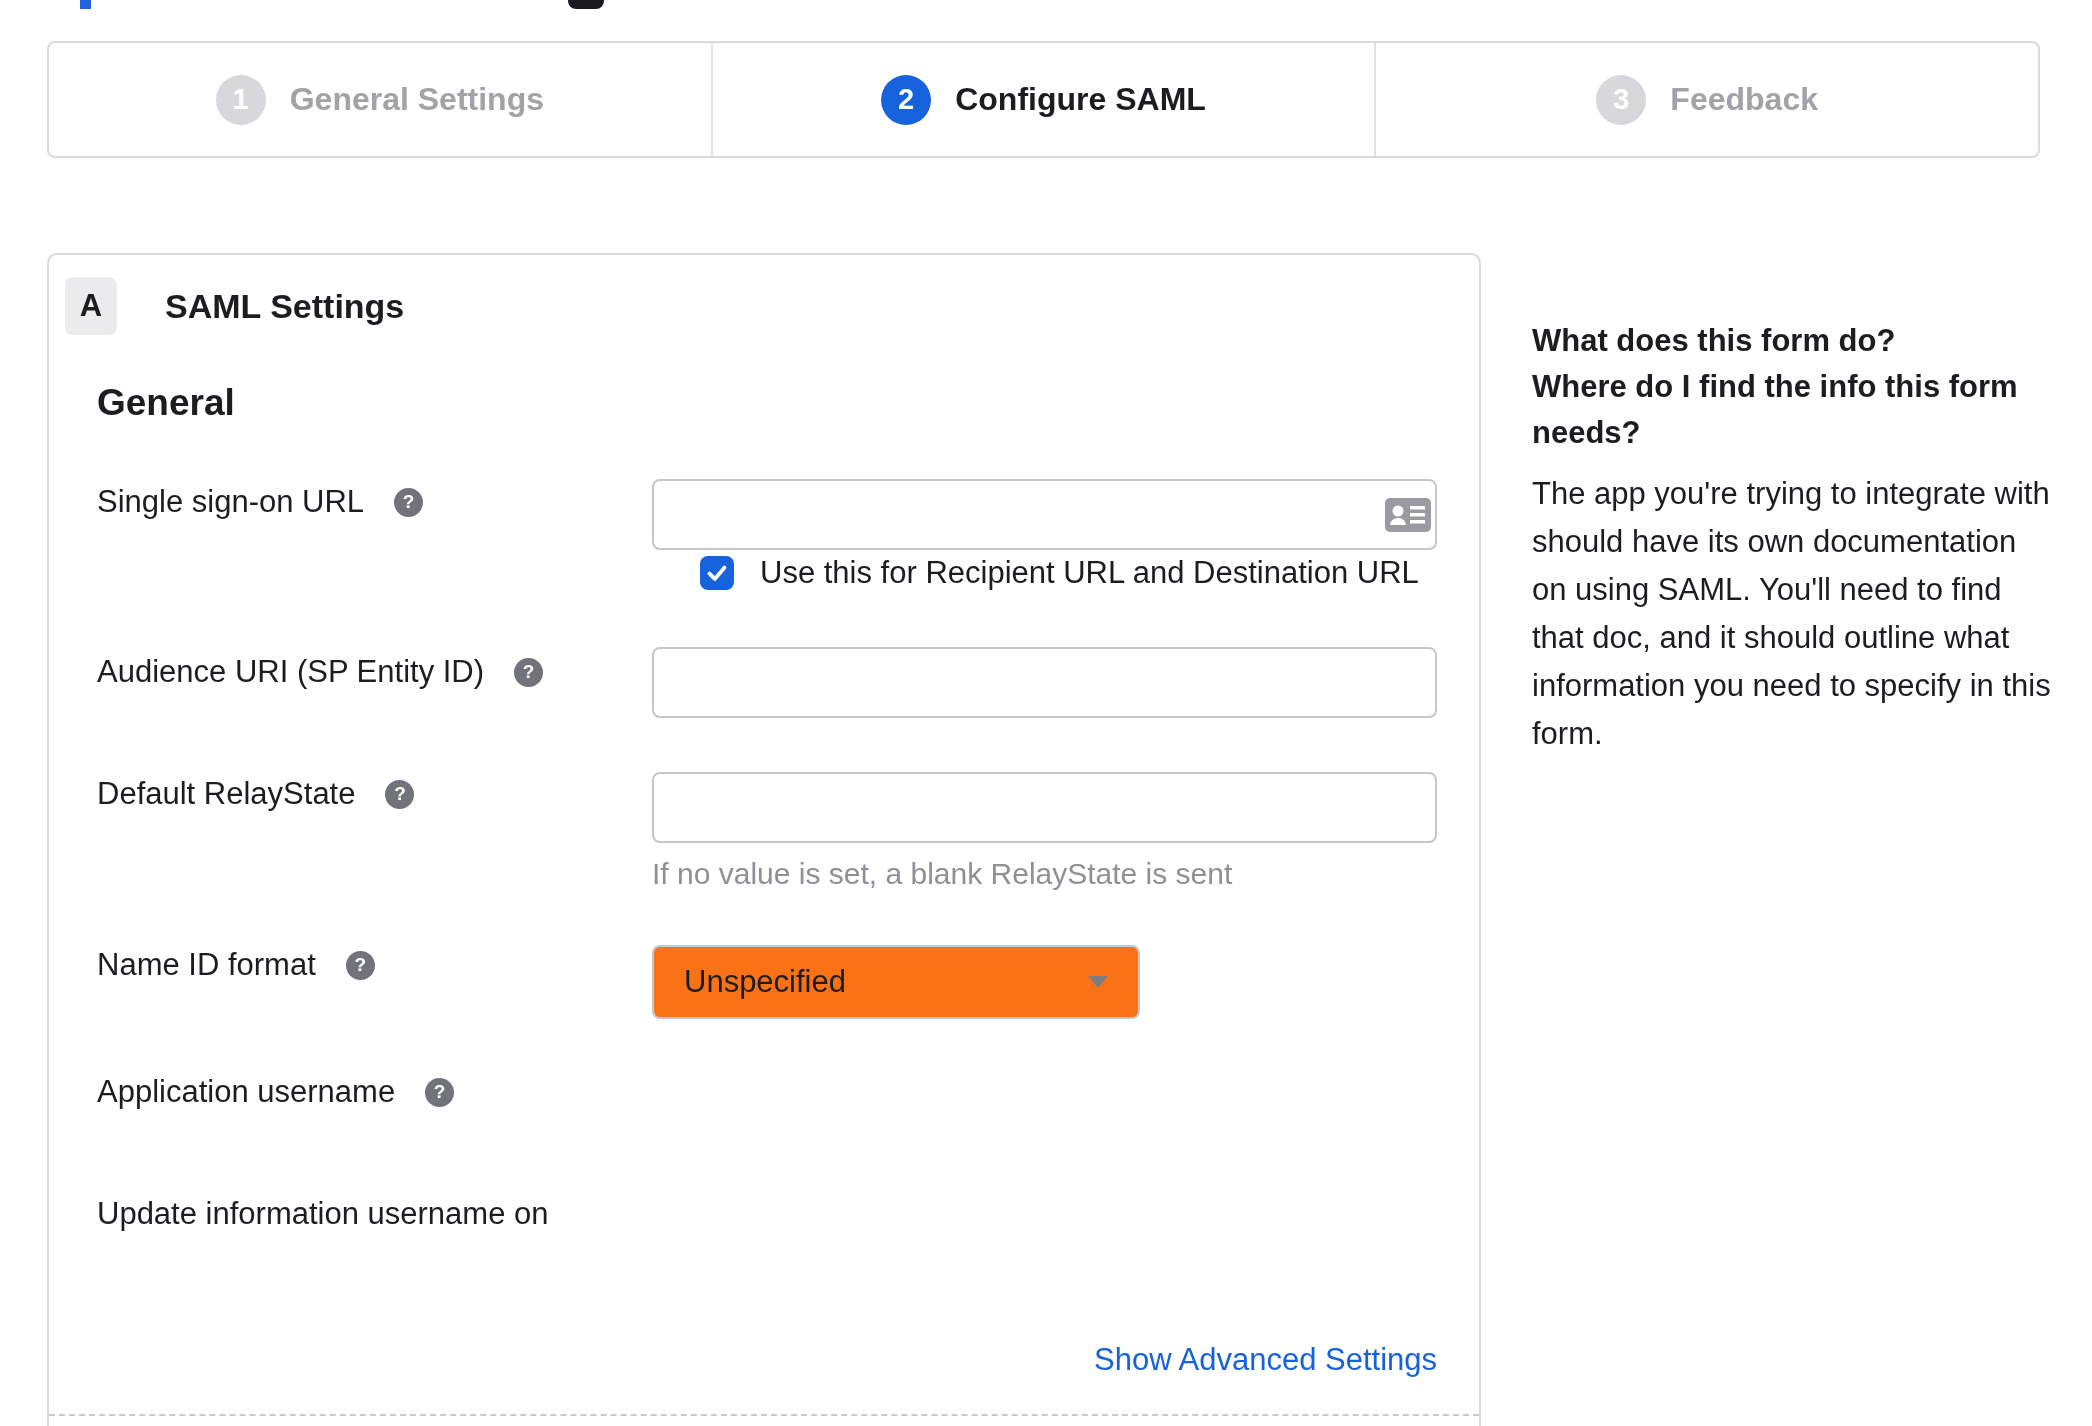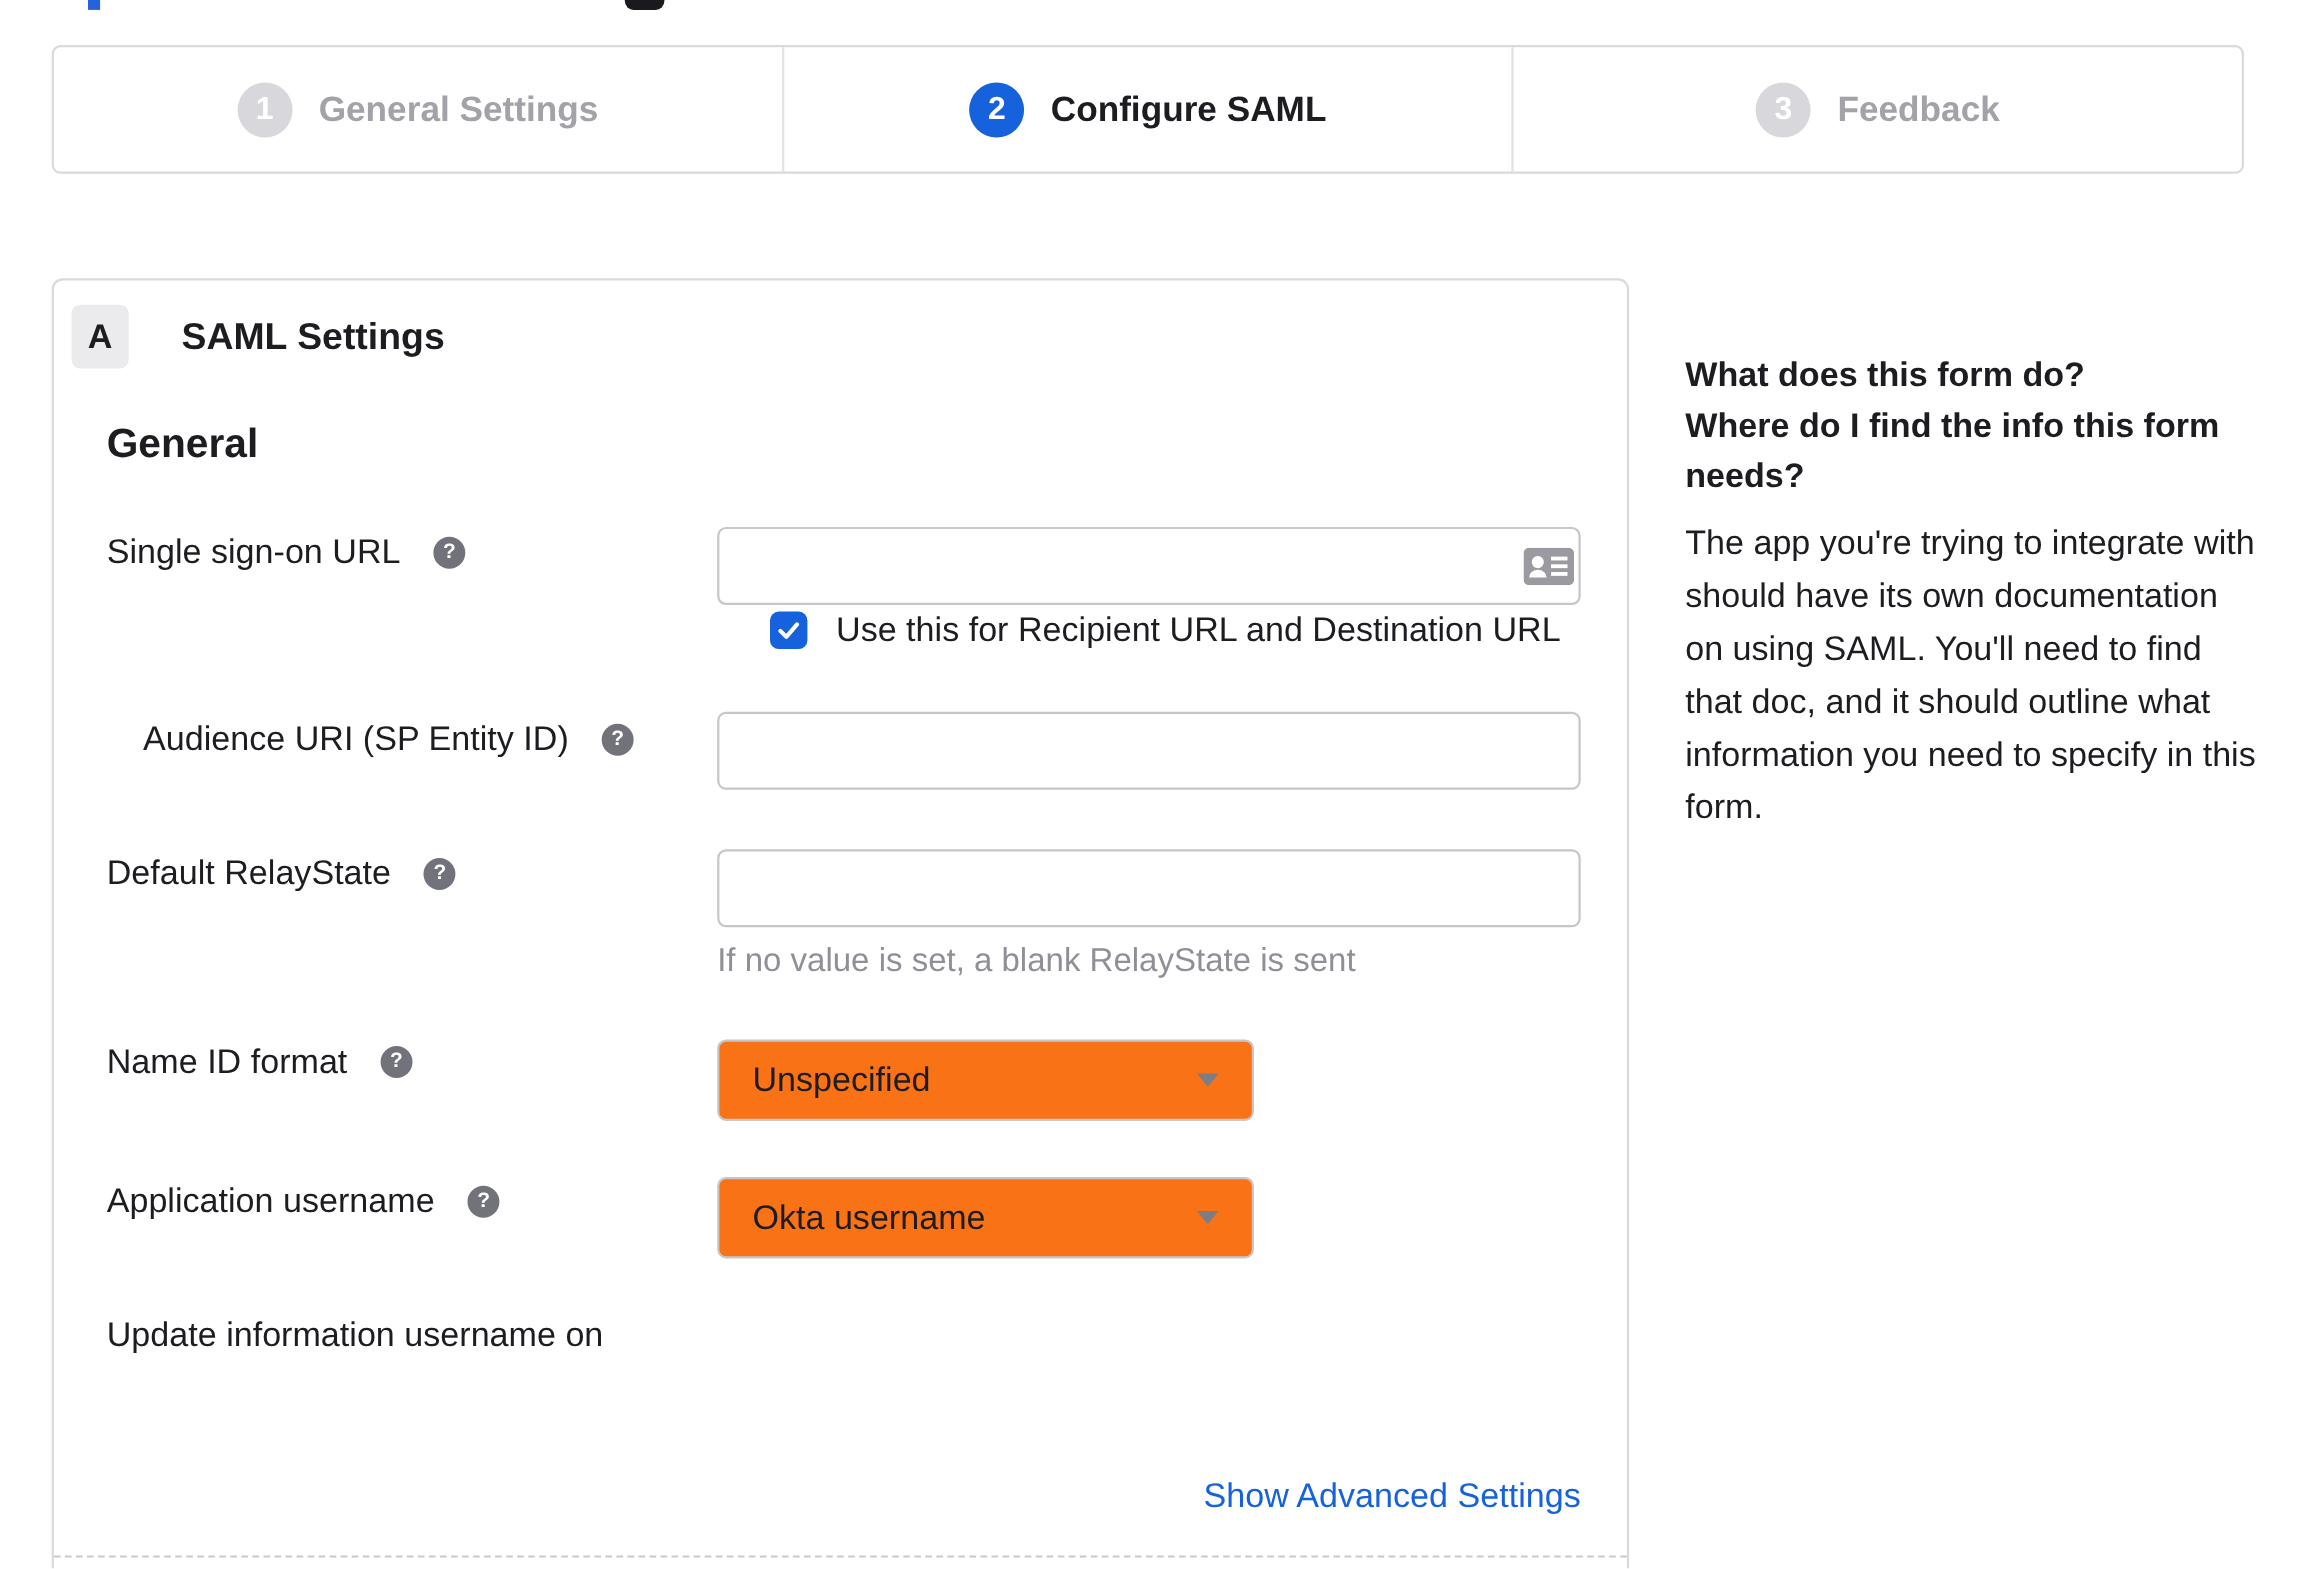--- a/index.html
+++ b/index.html
@@ -148,21 +148,21 @@
 
     <div class="checkbox-row" style="top:300px;padding-left:46px;">
       <span class="checkbox">
         <svg width="26" height="26" viewBox="0 0 24 24">
           <path d="M5 12.5 L10 17.5 L19 7" stroke="#fff" stroke-width="3.5" fill="none" stroke-linecap="round" stroke-linejoin="round"></path>
         </svg>
       </span>
       <span class="checkbox-label">Use this for Recipient URL and Destination URL</span>
     </div>
 
-    <div class="field-label" style="top:397px;margin-left:33px;">
+    <div class="field-label" style="top:397px;">
       <span>Audience URI (SP Entity ID)</span>
       <span class="help-icon">?</span>
     </div>
     <input class="text-input" style="top: 392px;" type="text" value="">
 
     <div class="field-label" style="top:519px;">
       <span>Default RelayState</span>
       <span class="help-icon">?</span>
     </div>
     <input class="text-input" style="top: 517px;" type="text" value="">
@@ -173,24 +173,20 @@
       <span class="help-icon">?</span>
     </div>
     <div class="select" style="top:690px;">
       <span>Unspecified</span>
       <span class="dd-arrow"></span>
     </div>
 
     <div class="field-label" style="top:817px;">
       <span>Application username</span>
       <span class="help-icon">?</span>
-    </div>
-    <div class="select" style="top:815px;">
-      <span>Okta username</span>
-      <span class="dd-arrow"></span>
     </div>
 
     <div class="field-label" style="top:939px;">
       <span>Update information username on</span>
     </div>
 
     <a class="advanced-link">Show Advanced Settings</a>
   </div>
 
   <div class="dashed-divider"></div>

